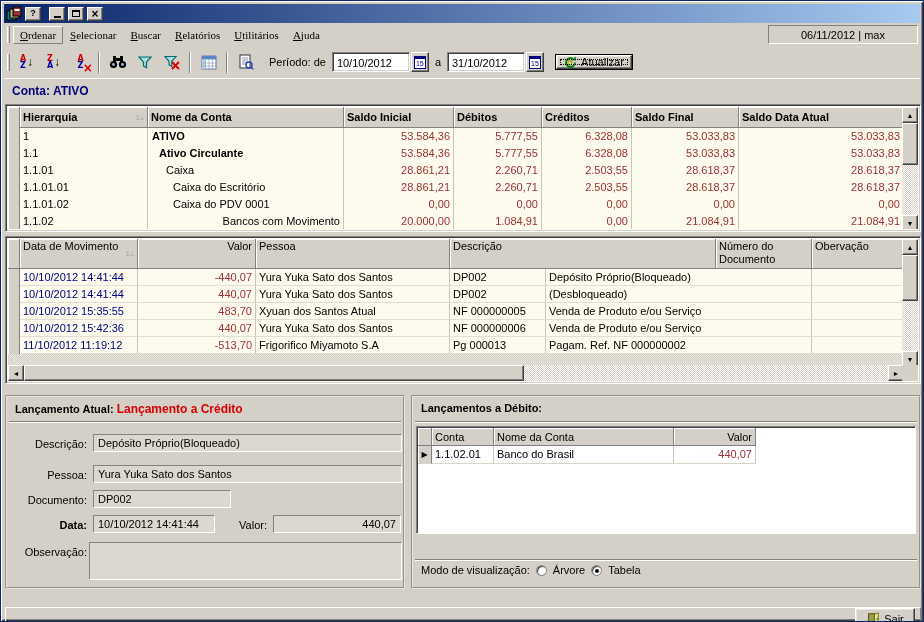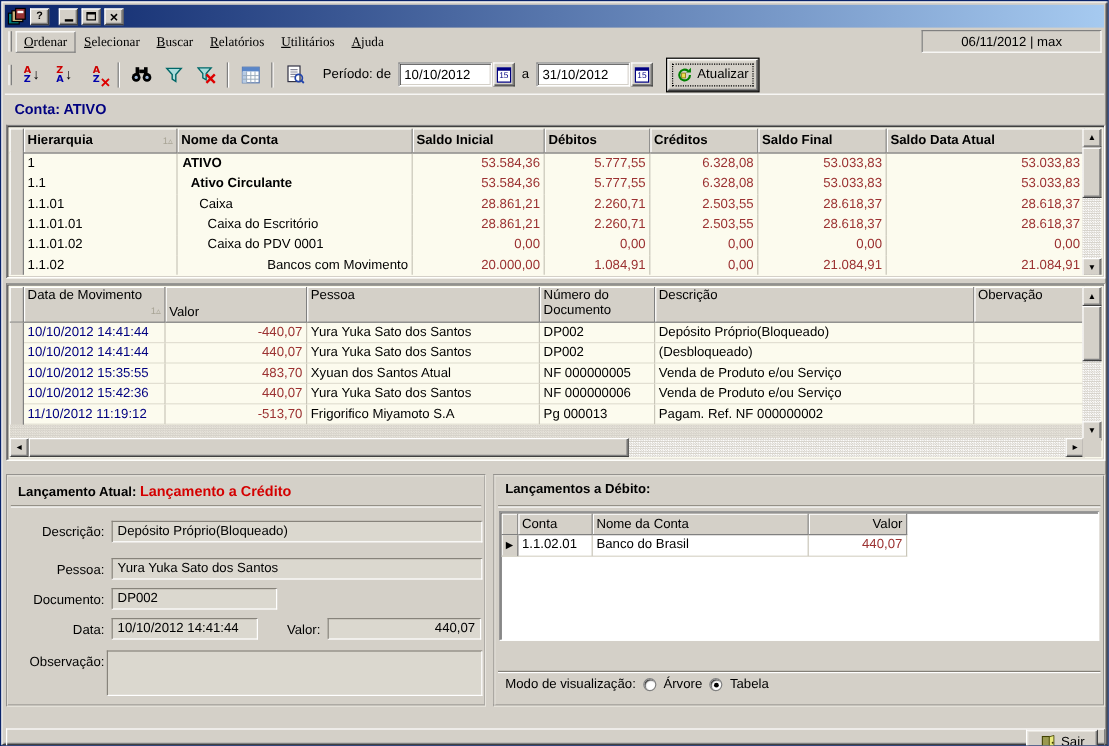--- a/index.html
+++ b/index.html
@@ -56,21 +56,21 @@
   .conta{position:absolute;left:11px;top:83px;font-size:12px;font-weight:bold;color:#000080;}
   
   .gridbox{position:absolute;background:#fcfbee;
     border:1px solid;border-color:#808080 #fff #fff #808080;
     box-shadow:inset 1px 1px 0 #404040, inset -1px -1px 0 #d4d0c8;}
   .gridin{position:absolute;inset:2px;overflow:hidden;}
   .hrow,.grow{display:flex;}
   .hc{background:#d4d0c8;border-right:1px solid #808080;border-bottom:1px solid #808080;
     box-shadow:inset 1px 1px 0 #fff;padding:1px 3px;display:flex;overflow:hidden;white-space:nowrap;}
   .g1 .hc{height:21px;font-weight:bold;align-items:center;}
-  .g2 .hc{height:30px;font-weight:normal;align-items:flex-start;white-space:normal;line-height:13px;flex-direction:column;}
+  .g2 .hc{height:30px;font-weight:normal;align-items:flex-start;white-space:normal;line-height:13px;}
   .g3 .hc{height:18px;align-items:center;}
   .hr{justify-content:flex-end;}
   .sortmark{color:#a8a495;font-size:8px;margin-left:auto;align-self:center;font-weight:normal;}
   .cell{padding:0 3px;height:17px;line-height:16px;border-right:1px solid #c9c6b9;overflow:hidden;white-space:nowrap;}
   .g2 .cell{border-bottom:1px solid #e2dfd2;}
   .g3 .cell{height:18px;line-height:17px;border-bottom:1px solid #d7d4c8;}
   .ind{background:#d4d0c8;border-right:1px solid #808080;box-shadow:inset 1px 0 0 #fff;
     padding:0;text-align:center;font-size:8px;line-height:16px;border-bottom:none;}
   .ind-strip{position:absolute;left:0;width:12px;background:#d4d0c8;border-right:1px solid #808080;box-shadow:inset 1px 0 0 #fff;}
   .num{text-align:right;color:#9b3131;}
@@ -219,21 +219,21 @@
     <span class="tblabel">Período: de</span>
     <input class="edit" value="10/10/2012" style="">
     <span class="calbtn">
       <span class="calglyph">15</span>
     </span>
     <span style="margin:0 6px;">a</span>
     <input class="edit" value="31/10/2012" style="">
     <span class="calbtn">
       <span class="calglyph">15</span>
     </span>
-    <button class="btn3d btn-default" style="width:76px;height:27px;margin-left:12px;">
+    <button class="btn3d btn-default" style="width:76px;height:14px;margin-left:12px;">
       <span class="focusrect"></span>
       <svg width="13" height="13" viewBox="0 0 16 16">
         <path d="M13.5 8a5.5 5.5 0 1 1-2-4.2" fill="none" stroke="#008000" stroke-width="2.2"></path>
         <path d="M14.5 0.5v5h-5z" fill="#008000"></path>
         <rect x="5" y="6" width="4" height="5" fill="#e8e050" stroke="#807000" stroke-width="0.8"></rect>
       </svg>
       <span>Atualizar</span>
     </button>
   </div>
 
@@ -348,25 +348,25 @@
         <div class="hc c1">
           <span>Data de Movimento</span>
           <span class="sortmark"><span>1</span>▵</span>
         </div>
         <div class="hc c2 hr">
             <span>Valor</span>
           </div>
         <div class="hc c3">
             <span>Pessoa</span>
           </div>
+        <div class="hc c5">
+            <span>Descrição</span>
+          </div>
         <div class="hc c4">
             <span>Número do Documento</span>
-          </div>
-        <div class="hc c5">
-            <span>Descrição</span>
           </div>
         <div class="hc c6">
             <span>Obervação</span>
           </div>
       </div>
       <div id="g2-body" style="width:896px;">
           <div class="grow">
             <div class="cell c0 ind">▶</div>
             <div class="cell c1 datec">10/10/2012 14:41:44</div>
             <div class="cell c2 num">-440,07</div>
@@ -436,21 +436,21 @@
 
     <div class="flabel" style="left:4px;top:38px;">Descrição:</div>
     <div class="ffield" style="left:86px;top:37px;width:309px;">Depósito Próprio(Bloqueado)</div>
 
     <div class="flabel" style="left:4px;top:69px;">Pessoa:</div>
     <div class="ffield" style="left:86px;top:68px;width:309px;">Yura Yuka Sato dos Santos</div>
 
     <div class="flabel" style="left:4px;top:94px;">Documento:</div>
     <div class="ffield" style="left:86px;top:93px;width:138px;">DP002</div>
 
-    <div class="flabel" style="left:4px;top:119px;">Data:</div>
+    <div class="flabel" style="left:4px;top:119px;font-weight:bold;">Data:</div>
     <div class="ffield" style="left:86px;top:118px;width:122px;">10/10/2012 14:41:44</div>
     <div class="flabel" style="left:184px;top:119px;">Valor:</div>
     <div class="ffield" style="left:266px;top:118px;width:128px;text-align:right;">440,07</div>
 
     <div class="flabel" style="left:4px;top:146px;">Observação:</div>
     <div class="ffield" style="left:82px;top:145px;width:313px;height:38px;"></div>
   </div>
 
   <div class="panel" style="left:410px;top:394px;width:510px;height:194px;">
     <div class="ptitle">Lançamentos a Débito:</div>

